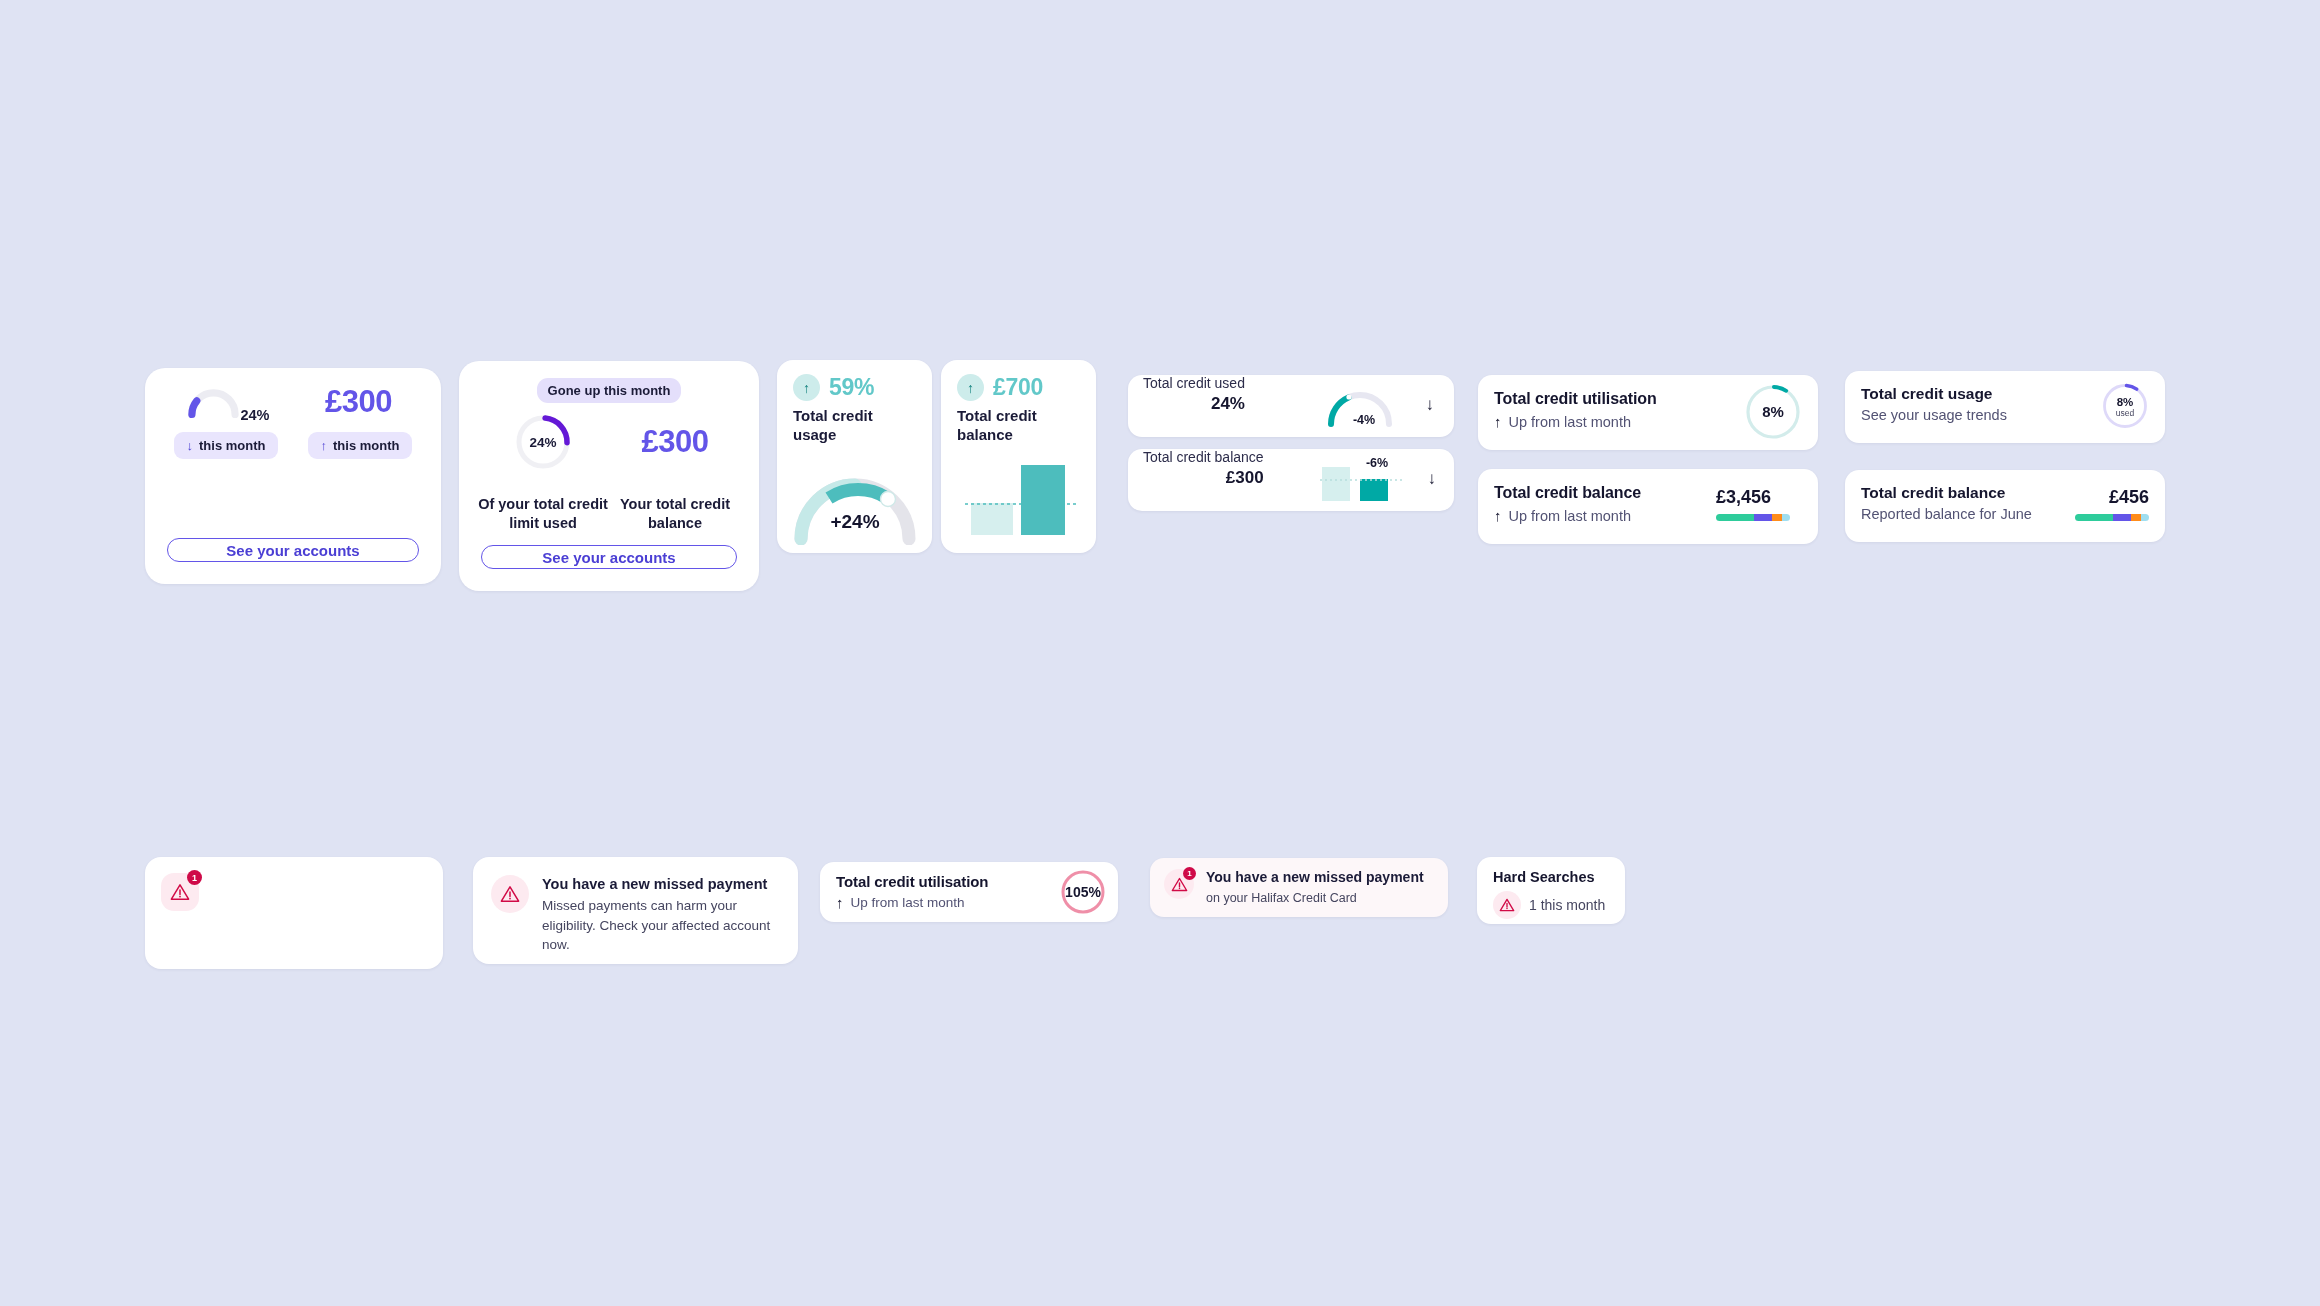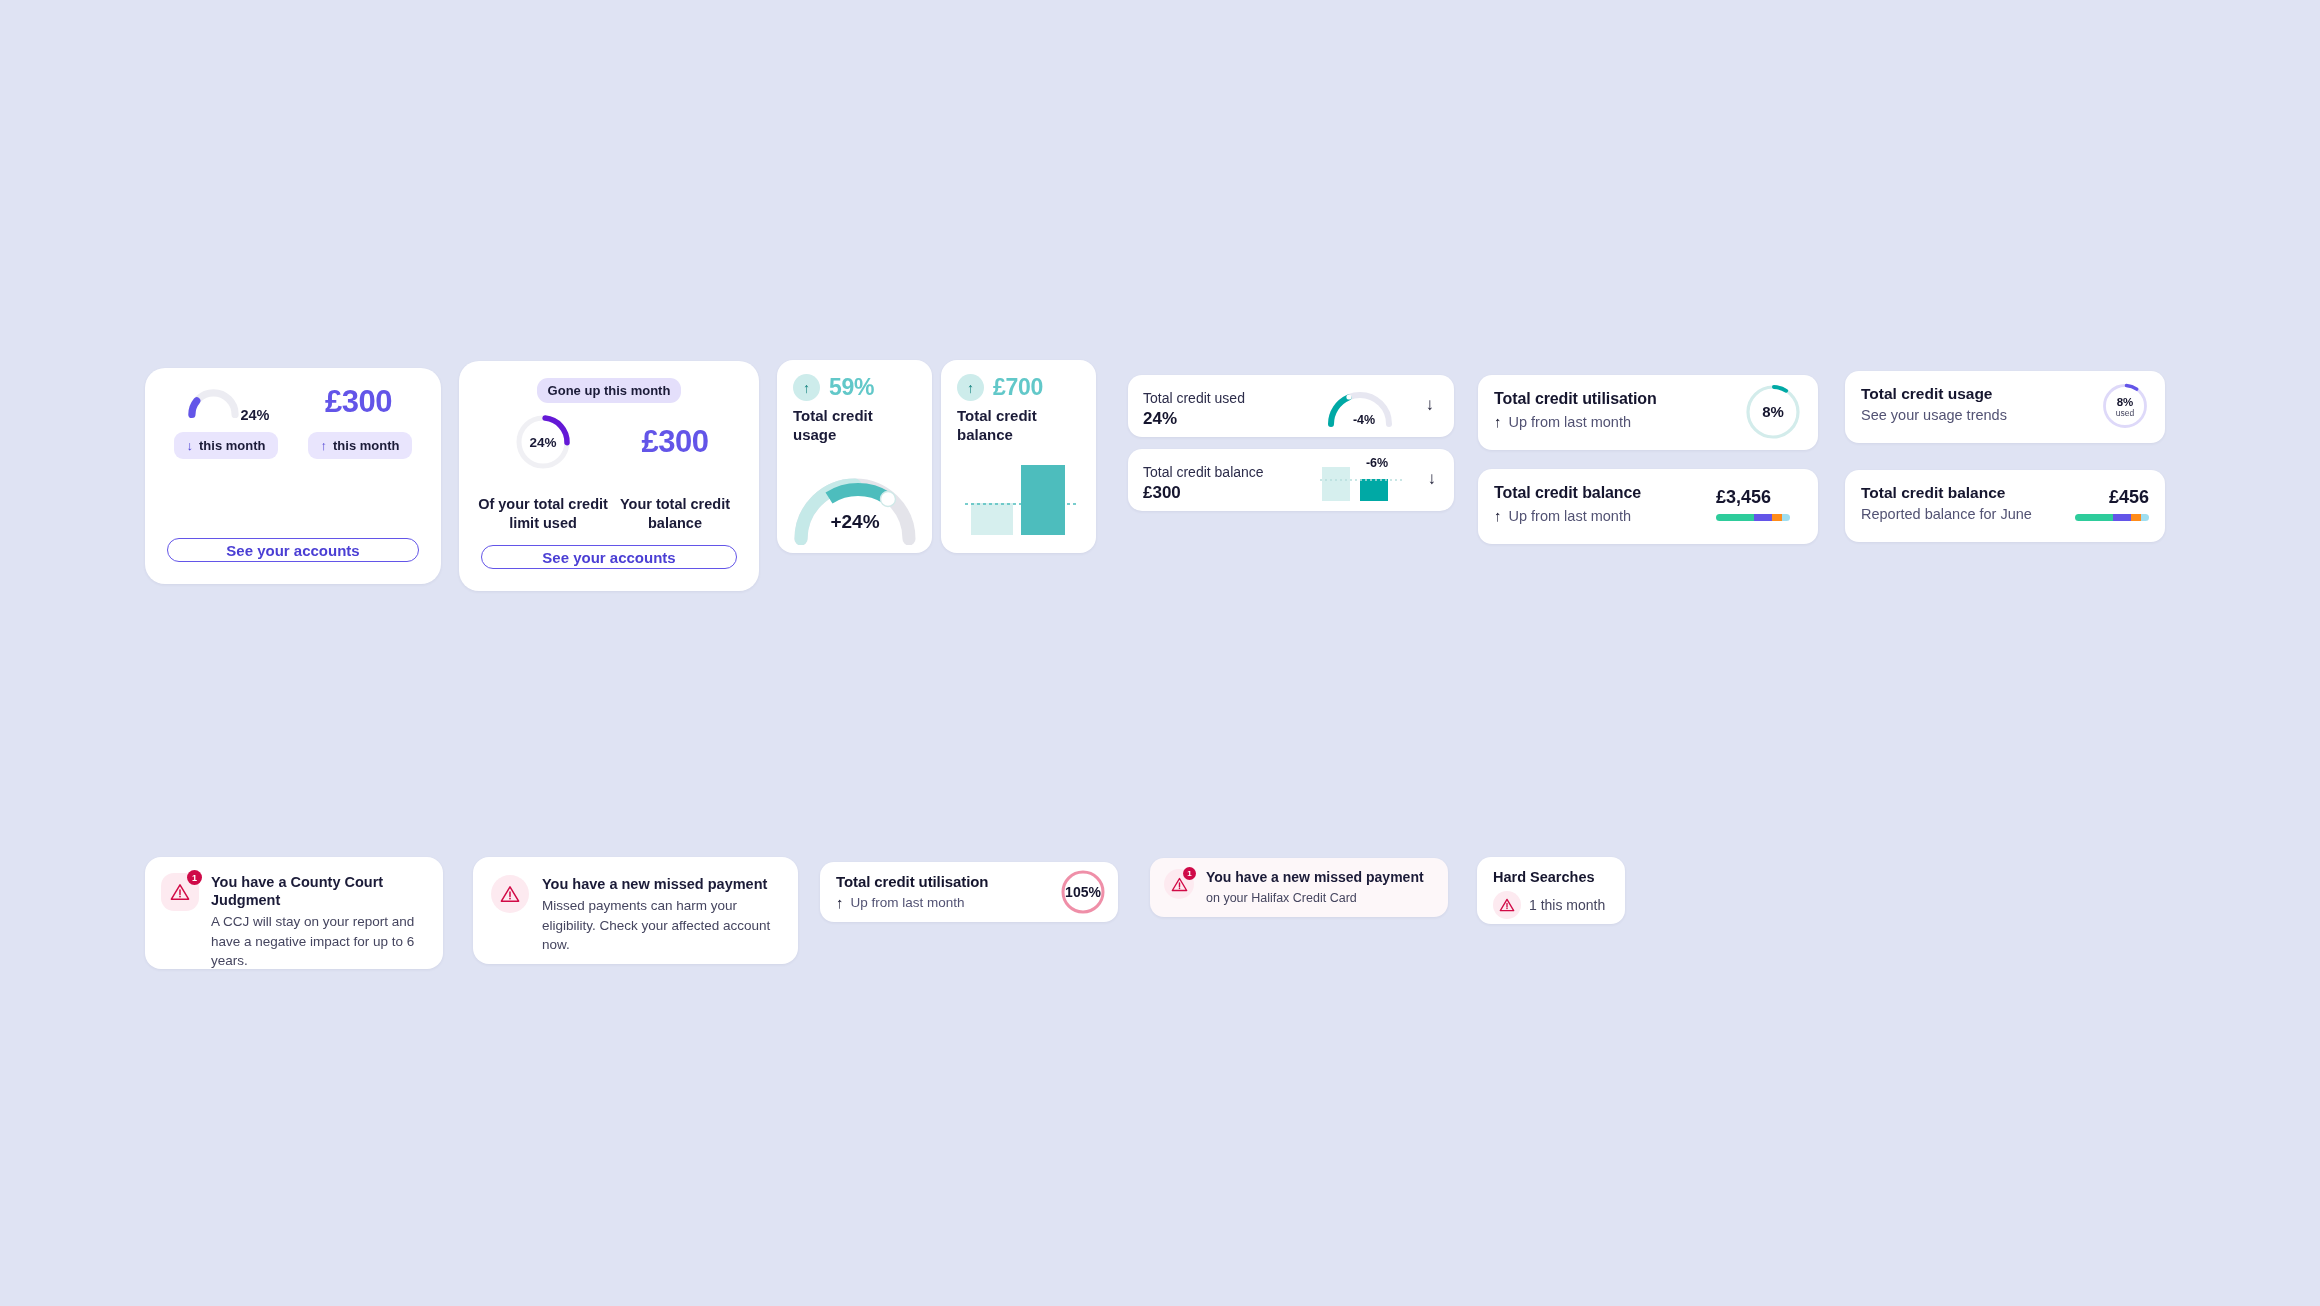--- a/index.html
+++ b/index.html
@@ -78,21 +78,21 @@
   #card4 { left: 941px; top: 360px; width: 155px; height: 193px; border-radius: 16px; }
   #card4 .hdr { display:flex; align-items:center; gap: 9px; padding: 14px 0 0 16px; }
   #card4 .lbl { font-size: 15px; font-weight: 700; color:#1b1b38; padding: 6px 16px 0 16px; line-height:1.25;}
   #card4 .bars { position:absolute; left: 24px; bottom: 18px; width: 112px; height: 72px;}
 
   
   #card5a { left: 1128px; top: 375px; width: 326px; height: 62px; border-radius: 14px; }
   #card5b { left: 1128px; top: 449px; width: 326px; height: 62px; border-radius: 14px; }
   .r-title { font-size: 14px; color:#2c2c4a; font-weight:500; }
   .r-val { font-size: 17px; font-weight: 700; color:#15152e; margin-top: 3px; }
-  #card5a .L, #card5b .L { position:absolute; left: 15px; top: 15px; }
+  #card5a .L, #card5b .L { position:absolute; left: 15px; top: 0; text-align: right; }
   .arrow-dn { font-size: 17px; color:#15152e; }
 
   
   #card6a { left: 1478px; top: 375px; width: 340px; height: 75px; border-radius: 14px; }
   #card6b { left: 1478px; top: 469px; width: 340px; height: 75px; border-radius: 14px; }
   .c6-title { font-size: 16px; font-weight: 700; color:#15152e; letter-spacing:-.1px;}
   .c6-sub { font-size: 14.5px; color:#525273; display:flex; align-items:center; gap:7px; margin-top: 5px;}
   .c6-sub .ar { color:#15152e; font-size: 15px; }
   #card6a .L, #card6b .L { position:absolute; left: 16px; top: 15px; }
   .money-dark { font-size: 18px; font-weight: 700; color:#15152e; }
@@ -330,24 +330,20 @@
     <div style="display:flex; gap:12px; padding:16px 18px 0 16px;">
       <div class="warn-box">
         <div class="blob rs">
           <svg width="20" height="18" viewBox="0 0 20 18">
             <path d="M10 1.8 L18.6 16.2 L1.4 16.2 Z" fill="none" stroke="#d10a46" stroke-width="1.5" stroke-linejoin="round"></path>
             <line x1="10" y1="7" x2="10" y2="11.6" stroke="#d10a46" stroke-width="1.5" stroke-linecap="round"></line>
             <circle cx="10" cy="13.6" r="0.9" fill="#d10a46"></circle>
           </svg>
         </div>
         <div class="ndot">1</div>
-      </div>
-      <div style="flex:1;">
-        <div class="a-title">You have a County Court Judgment</div>
-        <div class="a-sub">A CCJ will stay on your report and have a negative impact for up to 6 years.</div>
       </div>
     </div>
   </div>
 
   <div class="card" id="alert2">
     <div style="display:flex; gap:13px; padding:18px 18px 0 18px;">
       <div class="warn-box">
         <div class="blob cr">
           <svg width="20" height="18" viewBox="0 0 20 18">
             <path d="M10 1.8 L18.6 16.2 L1.4 16.2 Z" fill="none" stroke="#d10a46" stroke-width="1.5" stroke-linejoin="round"></path>

